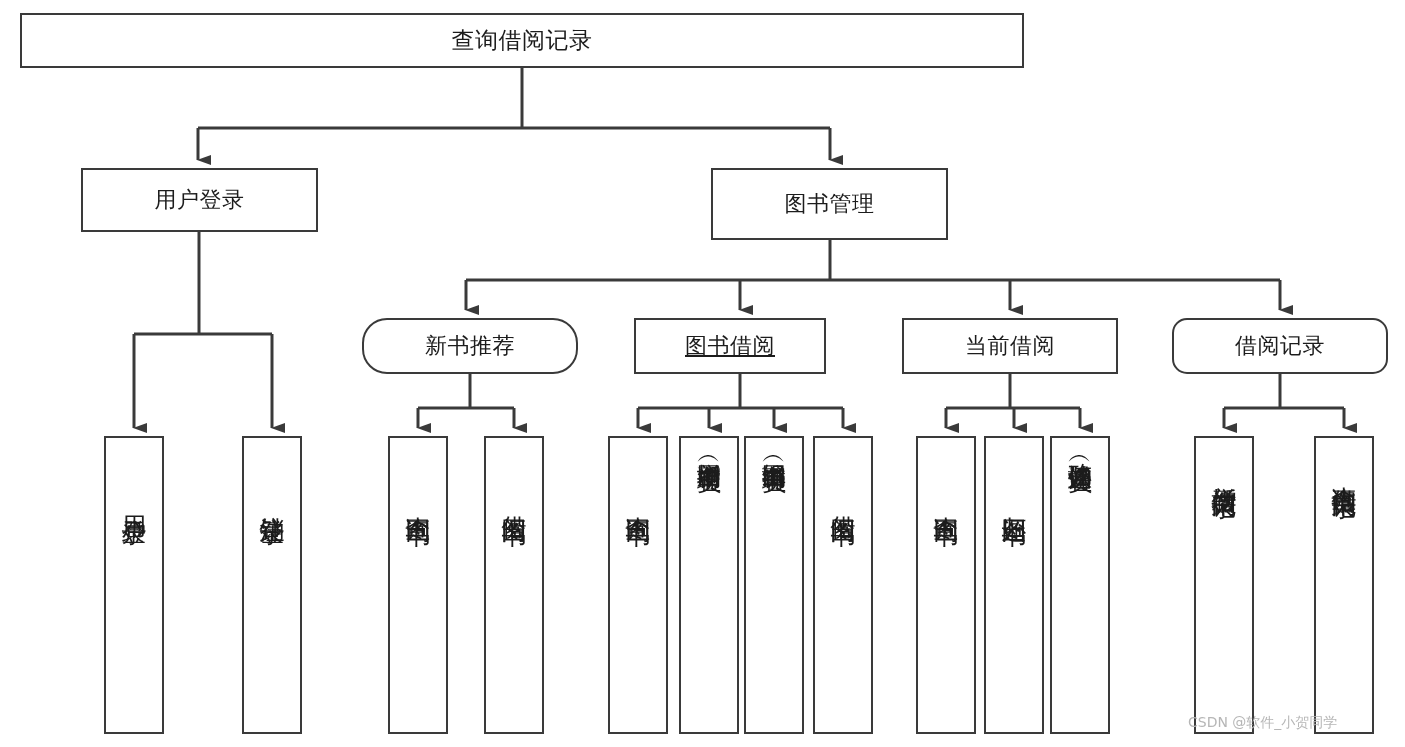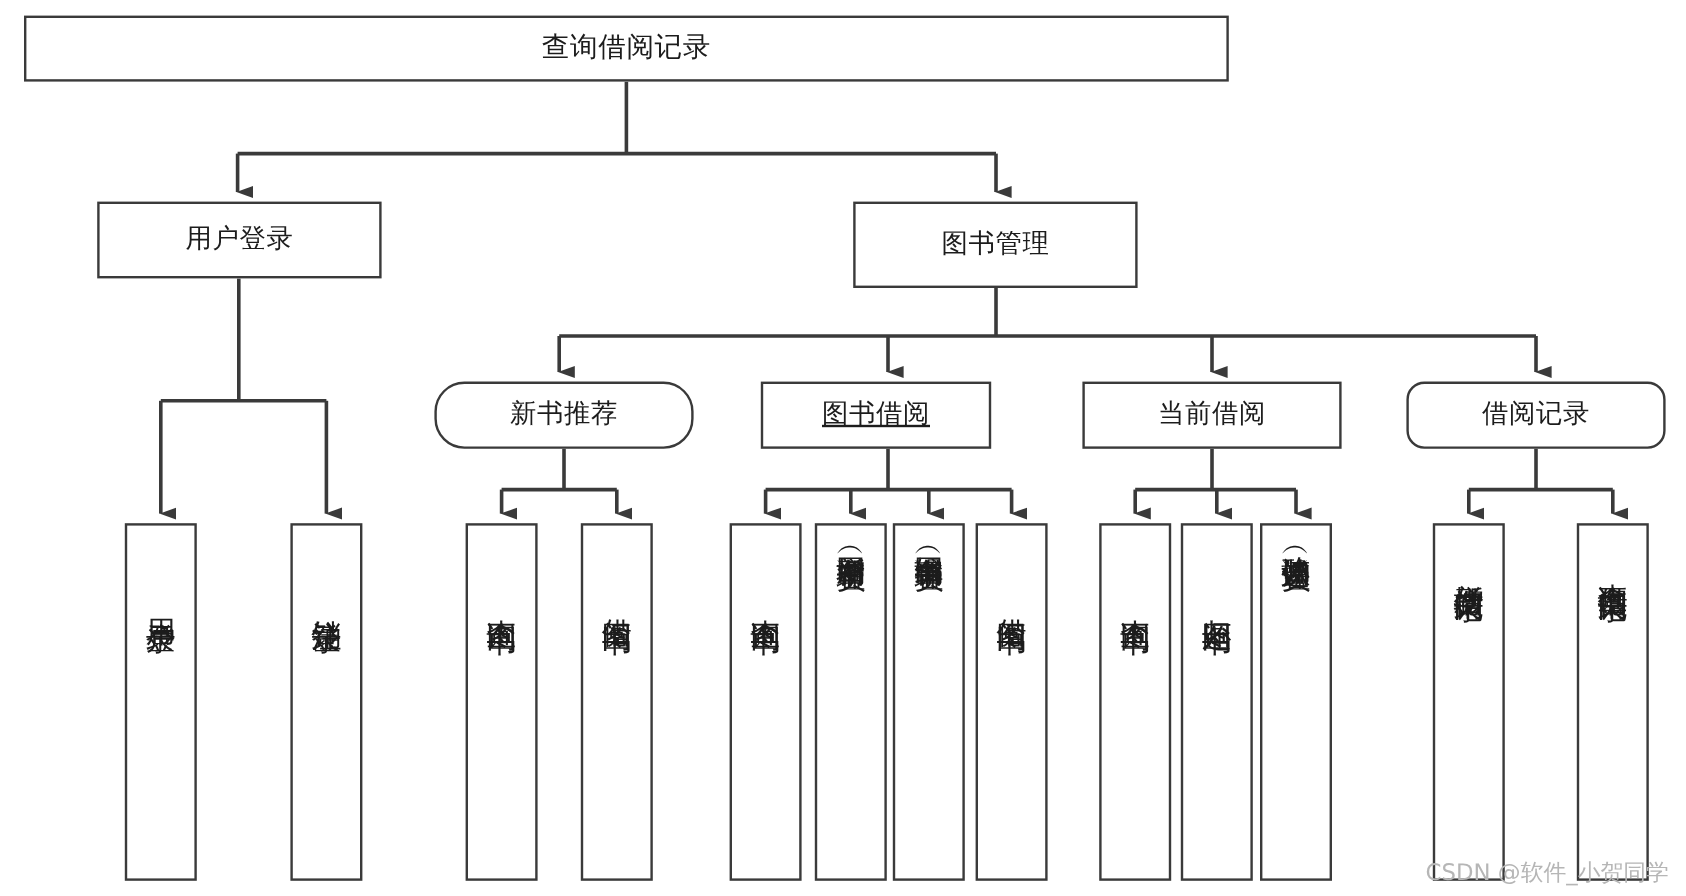--- a/index.html
+++ b/index.html
@@ -58,21 +58,21 @@
     line-height: 1;
   }
   .node.vert.tall .label {
     font-size: 24px;
     letter-spacing: 1px;
   }
   .watermark {
     position: absolute;
     left: 1188px;
     top: 714px;
-    font-size: 19px;
+    font-size: 14px;
     color: #b6b6b6;
     white-space: nowrap;
     z-index: 3;
     font-family: "DejaVu Sans", "Liberation Sans", sans-serif;
   }
 </style>
 </head>
 <body>
 
 <div id="canvas">

